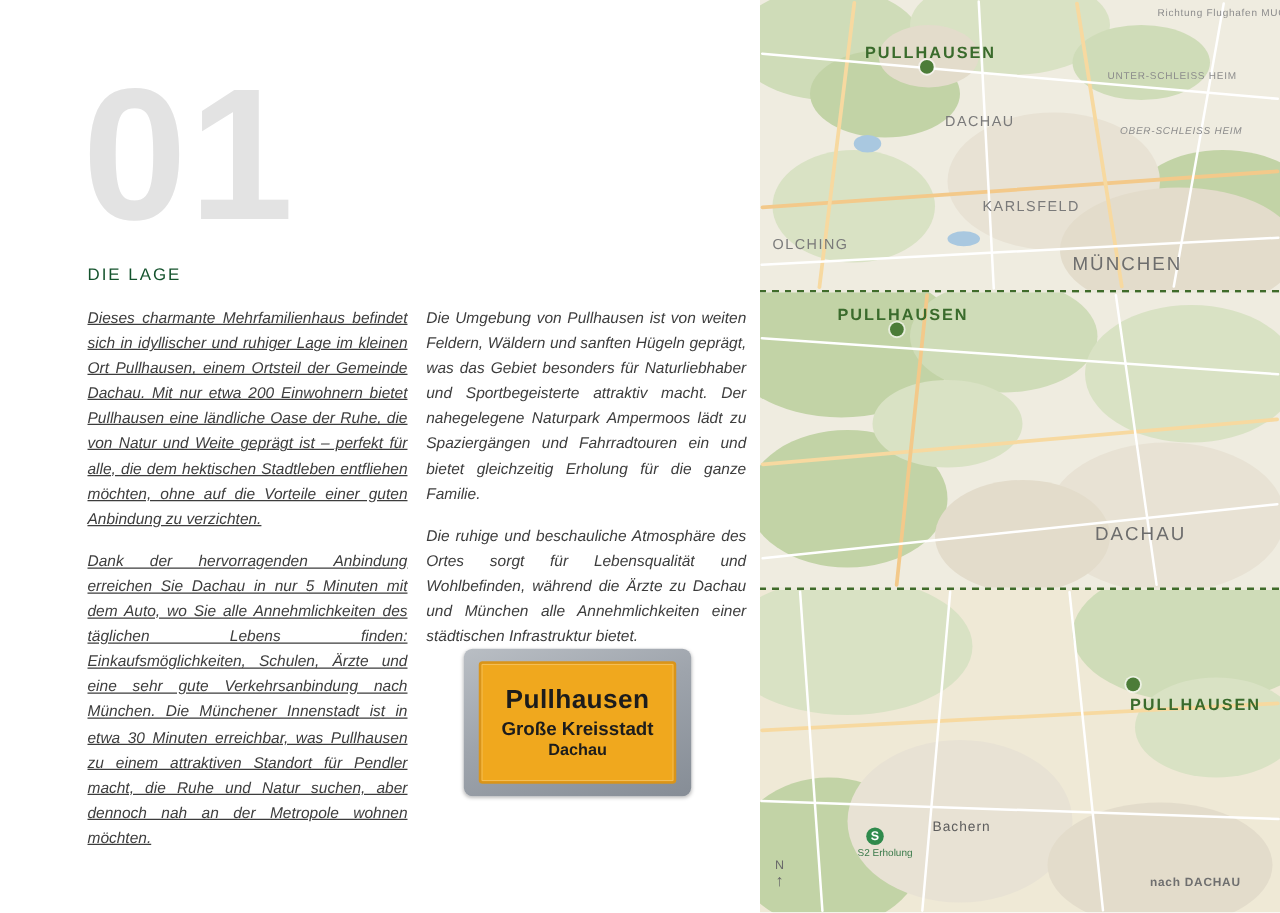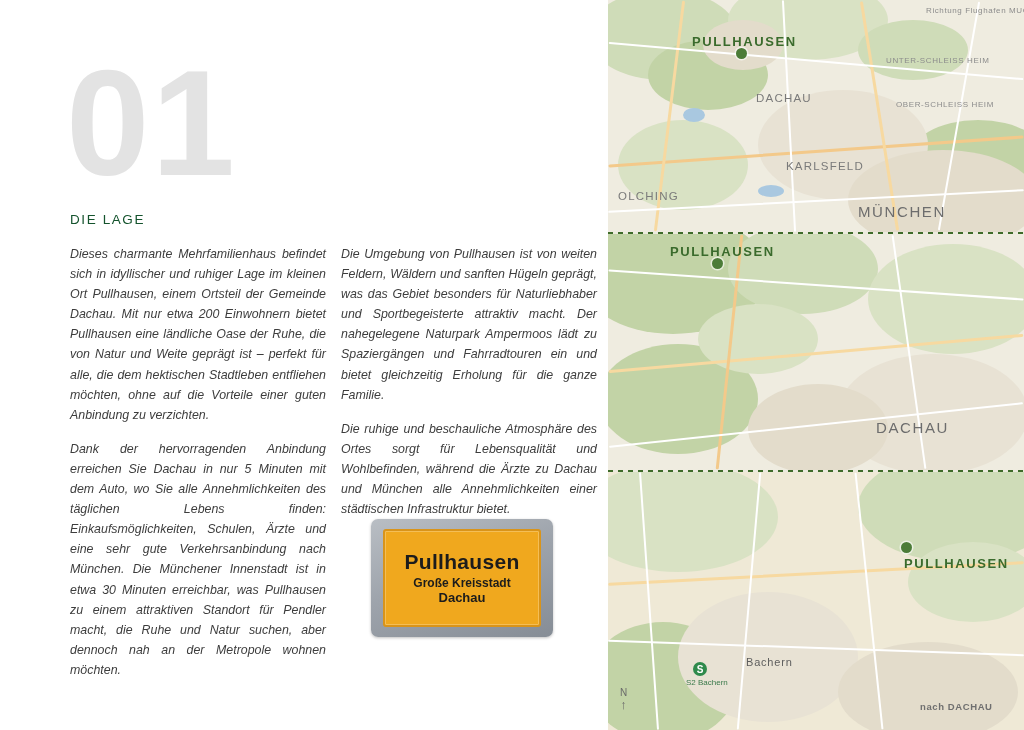--- a/index.html
+++ b/index.html
@@ -53,20 +53,21 @@
     font-size: 12.4px;
     line-height: 1.62;
     color: #3d3d3d;
     text-align: justify;
     font-family: "Liberation Sans", sans-serif;
   }
   .col-left {
     left: 70px;
     top: 244px;
     width: 256px;
+    text-decoration: underline;
   }
   .col-right {
     left: 341px;
     top: 244px;
     width: 256px;
   }
   .col p {
     margin: 0 0 14px 0;
   }
   .col p:last-child { margin-bottom: 0; }
@@ -100,21 +101,21 @@
   }
   .sign-main {
     font-size: 21px;
     font-weight: bold;
     color: #1c1c1c;
     letter-spacing: 0.3px;
     font-family: "Liberation Sans", sans-serif;
     margin-bottom: 3px;
   }
   .sign-sub1 {
-    font-size: 12px;
+    font-size: 15px;
     font-weight: bold;
     color: #1c1c1c;
     font-family: "Liberation Sans", sans-serif;
     line-height: 1.15;
   }
   .sign-sub2 {
     font-size: 13px;
     font-weight: bold;
     color: #1c1c1c;
     font-family: "Liberation Sans", sans-serif;
@@ -311,21 +312,21 @@
 
     <div class="dot-marker" style="left:128px; top:48px;"></div>
 
     <div class="map-label lbl-pull" style="left:84px; top:34px;">PULLHAUSEN</div>
     <div class="map-label lbl-town" style="left:148px; top:92px;">DACHAU</div>
     <div class="map-label lbl-town" style="left:178px; top:160px;">KARLSFELD</div>
     <div class="map-label lbl-city" style="left:250px; top:203px;">MÜNCHEN</div>
     <div class="map-label lbl-town" style="left:10px; top:190px;">OLCHING</div>
     <div class="map-label lbl-small" style="left:318px; top:6px; width:92px;">Richtung Flughafen MUC</div>
     <div class="map-label lbl-small" style="left:278px; top:56px; width:62px;">UNTER-SCHLEISS HEIM</div>
-    <div class="map-label lbl-small" style="left:288px; top:100px; width:62px;">OBER-SCHLEISS HEIM</div>
+    <div class="map-label lbl-small" style="left:288px; top:100px; width:62px;font-style:italic;">OBER-SCHLEISS HEIM</div>
   </div>
 
   <div class="dotted-sep sep-1"></div>
 
   <div class="map-tile tile-2">
     <div class="tile-bg"></div>
 
     <div class="blob green-b" style="left:-30px; top:-20px; width:190px; height:120px;"></div>
     <div class="blob green-a" style="left:120px; top:-10px; width:150px; height:90px;"></div>
     <div class="blob green-c" style="left:260px; top:10px; width:170px; height:110px;"></div>
@@ -363,21 +364,21 @@
     <div class="road" style="left:0; top:175px; width:416px; height:2px; transform:rotate(2deg);"></div>
     <div class="road" style="left:140px; top:0; width:2px; height:258px; transform:rotate(5deg);"></div>
     <div class="road" style="left:260px; top:0; width:2px; height:258px; transform:rotate(-6deg);"></div>
     <div class="road" style="left:40px; top:0; width:2px; height:258px; transform:rotate(-4deg);"></div>
 
     <div class="dot-marker" style="left:293px; top:70px;"></div>
     <div class="map-label lbl-pull" style="left:296px; top:84px;">PULLHAUSEN</div>
 
     <div class="map-label lbl-place" style="left:138px; top:184px;">Bachern</div>
     <div class="s-badge" style="left:85px; top:190px;">S</div>
-    <div class="map-label" style="left:78px; top:206px; font-size:8px; color:#3a7a4a;">S2 Bachern</div>
+    <div class="map-label" style="left:78px; top:206px; font-size:8px; color:#3a7a4a;">S2 Erholung</div>
 
     <div class="map-label lbl-dir" style="left:312px; top:229px;">nach DACHAU</div>
 
     <div class="compass">
       <span>N</span>
       <span class="arrow">↑</span>
     </div>
   </div>
 </div>
 

